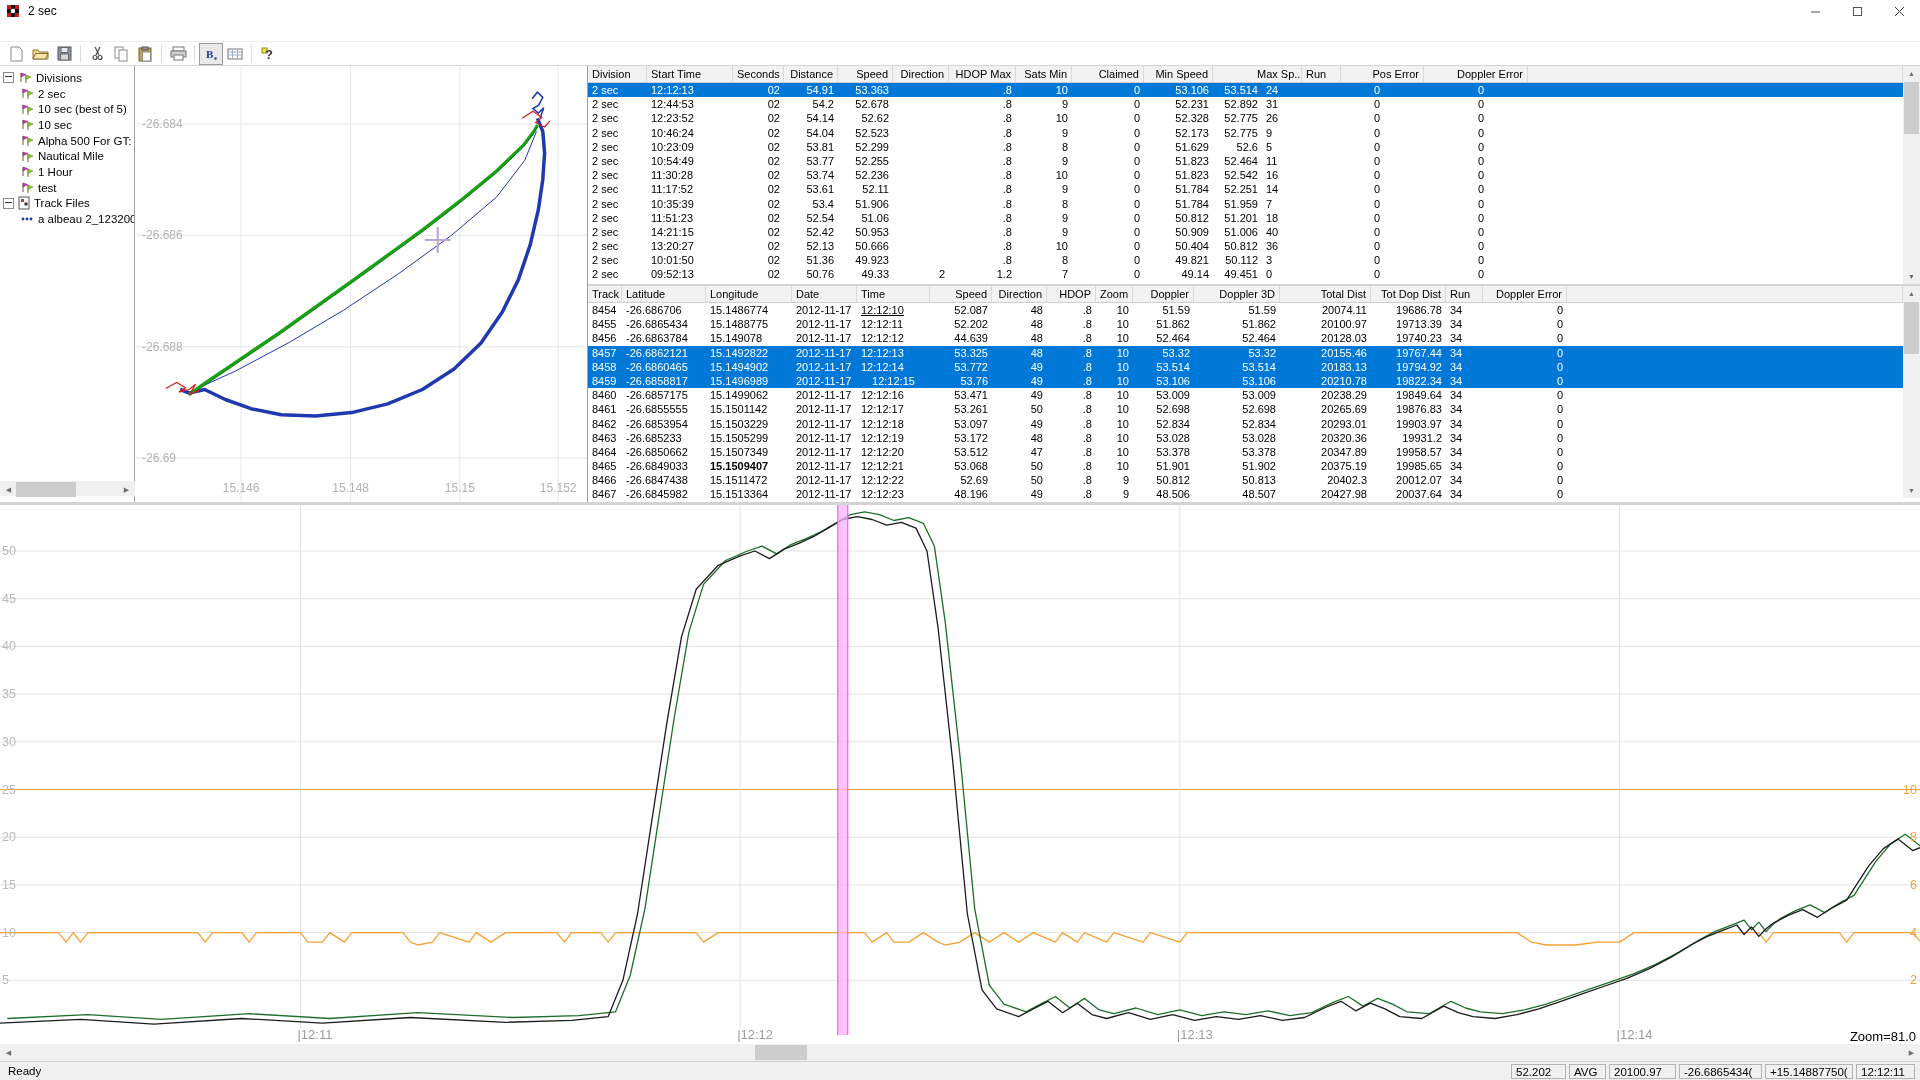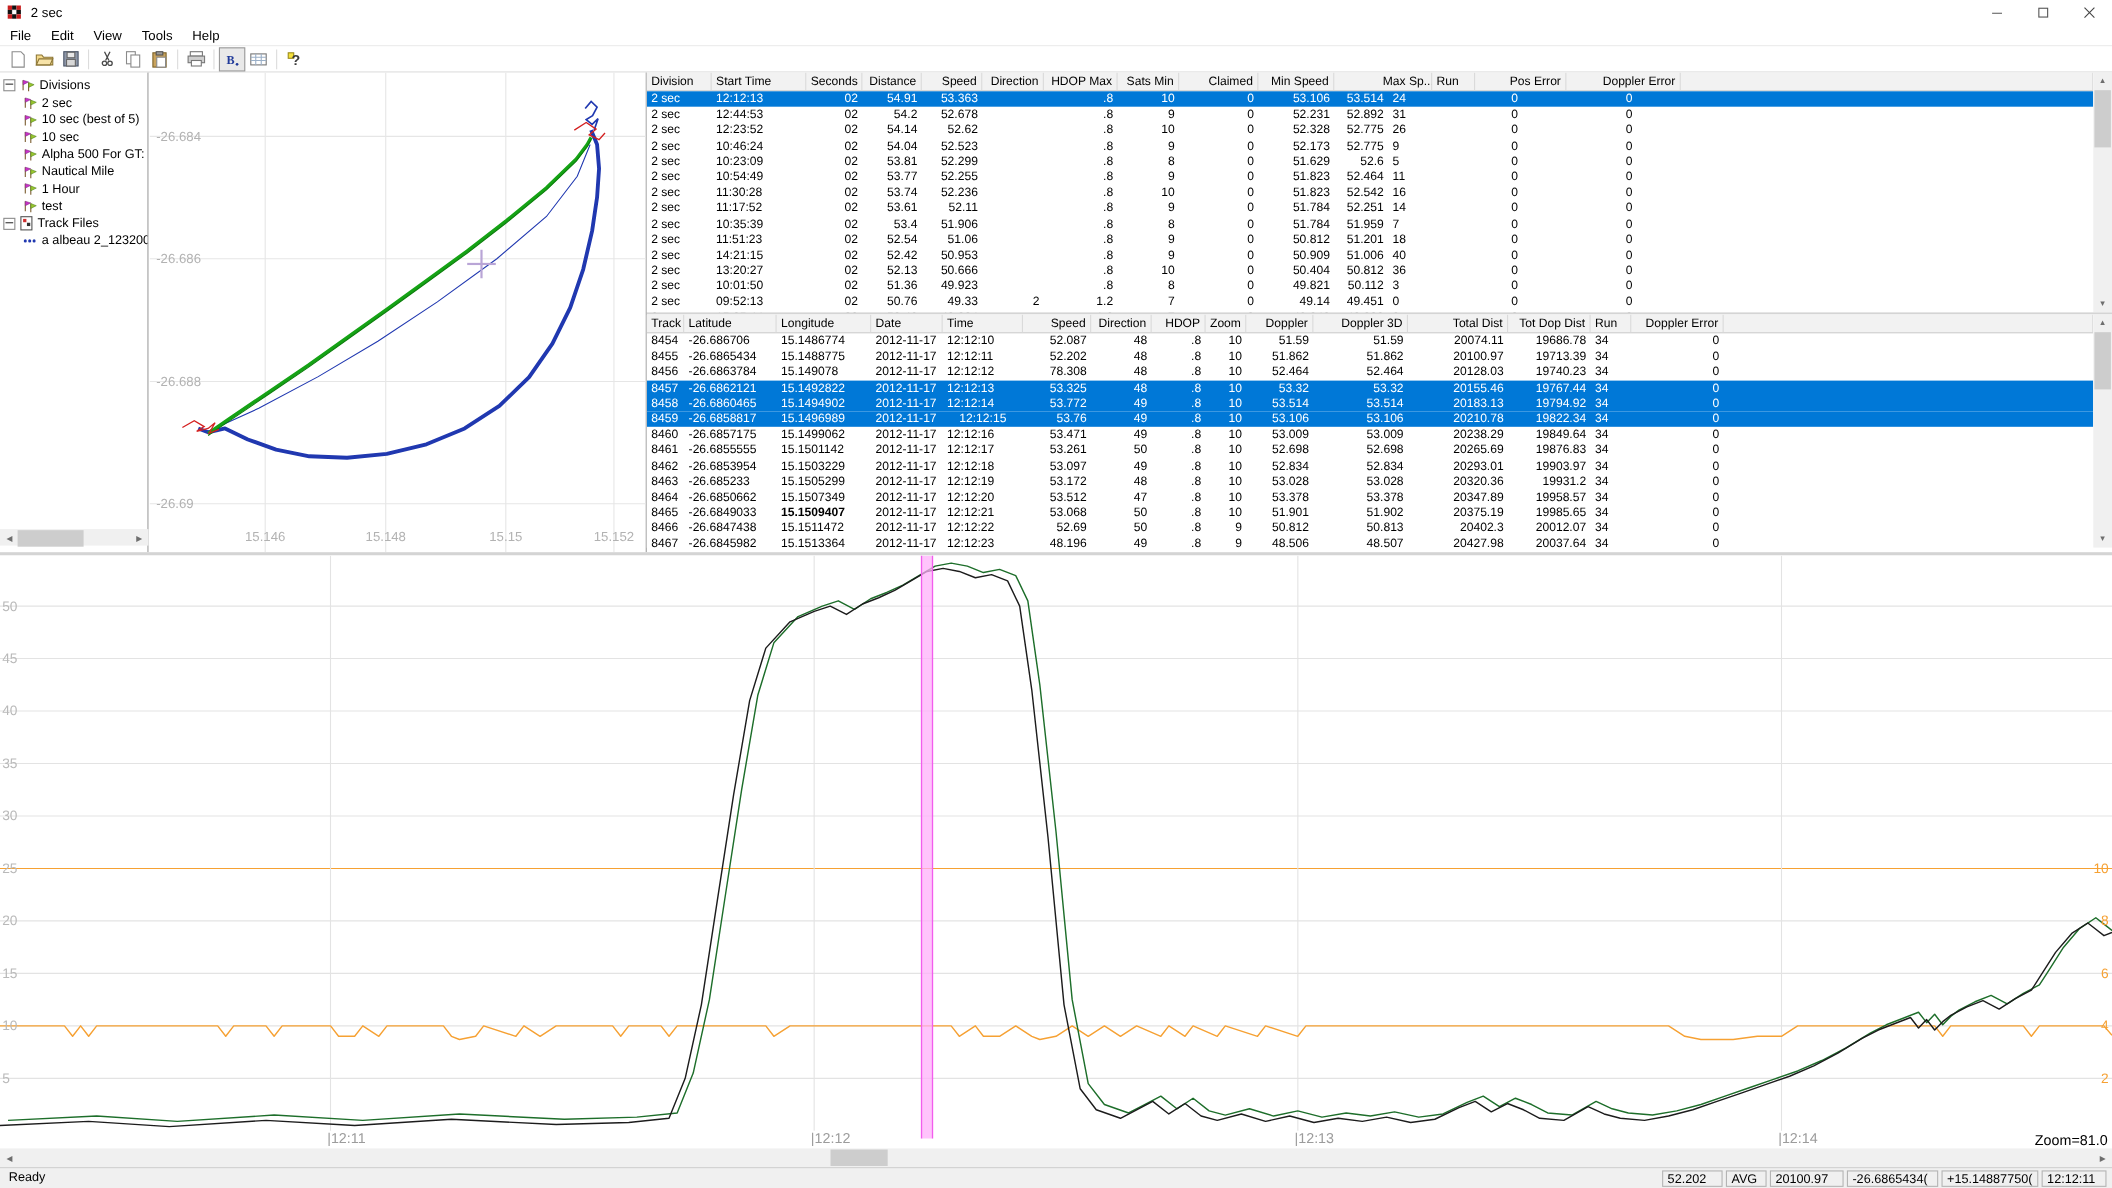--- a/index.html
+++ b/index.html
@@ -91,27 +91,20 @@
           </svg>
       </div>
       <div class="winbtn">
         <svg width="11" height="11">
             <path d="M1 1 L10 10 M10 1 L1 10" stroke="#444" stroke-width="1"></path>
           </svg>
       </div>
     </div>
   </div>
 
-  <div class="menubar" id="menubar">
-      <span class="menu-item">File</span>
-      <span class="menu-item">Edit</span>
-      <span class="menu-item">View</span>
-      <span class="menu-item">Tools</span>
-      <span class="menu-item">Help</span>
-    </div>
 
   <div class="toolbar">
     <div class="tb-btn">
         <svg width="15" height="16">
           <path d="M2 1 h8 l3 3 v11 h-11 z" fill="#fff" stroke="#8a8a8a"></path>
         </svg>
       </div>
     <div class="tb-btn">
         <svg width="17" height="14">
           <path d="M1 12 V3 h5 l1.5 2 H16 v7 z" fill="#f4d98a" stroke="#8a7434"></path>
@@ -624,21 +617,21 @@
           <span class="th a-r" style="width: 75px;">Tot Dop Dist</span>
           <span class="th a-l" style="width: 37px;">Run</span>
           <span class="th a-r" style="width: 84px;">Doppler Error</span>
           <span class="th fill"></span>
         </div>
         <div class="trow">
           <span class="td a-l" style="width: 34px;">8454</span>
           <span class="td a-l" style="width: 84px;">-26.686706</span>
           <span class="td a-l" style="width: 86px;">15.1486774</span>
           <span class="td a-l" style="width: 65px;">2012-11-17</span>
-          <span class="td a-l" style="width: 73px;">12:12:10</span>
+          <span class="td a-l" style="width: 73px; text-decoration: underline;">12:12:10</span>
           <span class="td a-r" style="width: 62px;">52.087</span>
           <span class="td a-r" style="width: 55px;">48</span>
           <span class="td a-r" style="width: 49px;">.8</span>
           <span class="td a-r" style="width: 37px;">10</span>
           <span class="td a-r" style="width: 61px;">51.59</span>
           <span class="td a-r" style="width: 86px;">51.59</span>
           <span class="td a-r" style="width: 91px;">20074.11</span>
           <span class="td a-r" style="width: 75px;">19686.78</span>
           <span class="td a-l" style="width: 37px;">34</span>
           <span class="td a-r" style="width: 84px;">0</span>
@@ -661,21 +654,21 @@
           <span class="td a-l" style="width: 37px;">34</span>
           <span class="td a-r" style="width: 84px;">0</span>
           <span class="td fill"></span>
         </div>
         <div class="trow">
           <span class="td a-l" style="width: 34px;">8456</span>
           <span class="td a-l" style="width: 84px;">-26.6863784</span>
           <span class="td a-l" style="width: 86px;">15.149078</span>
           <span class="td a-l" style="width: 65px;">2012-11-17</span>
           <span class="td a-l" style="width: 73px;">12:12:12</span>
-          <span class="td a-r" style="width: 62px;">78.308</span>
+          <span class="td a-r" style="width: 62px;">44.639</span>
           <span class="td a-r" style="width: 55px;">48</span>
           <span class="td a-r" style="width: 49px;">.8</span>
           <span class="td a-r" style="width: 37px;">10</span>
           <span class="td a-r" style="width: 61px;">52.464</span>
           <span class="td a-r" style="width: 86px;">52.464</span>
           <span class="td a-r" style="width: 91px;">20128.03</span>
           <span class="td a-r" style="width: 75px;">19740.23</span>
           <span class="td a-l" style="width: 37px;">34</span>
           <span class="td a-r" style="width: 84px;">0</span>
           <span class="td fill"></span>

